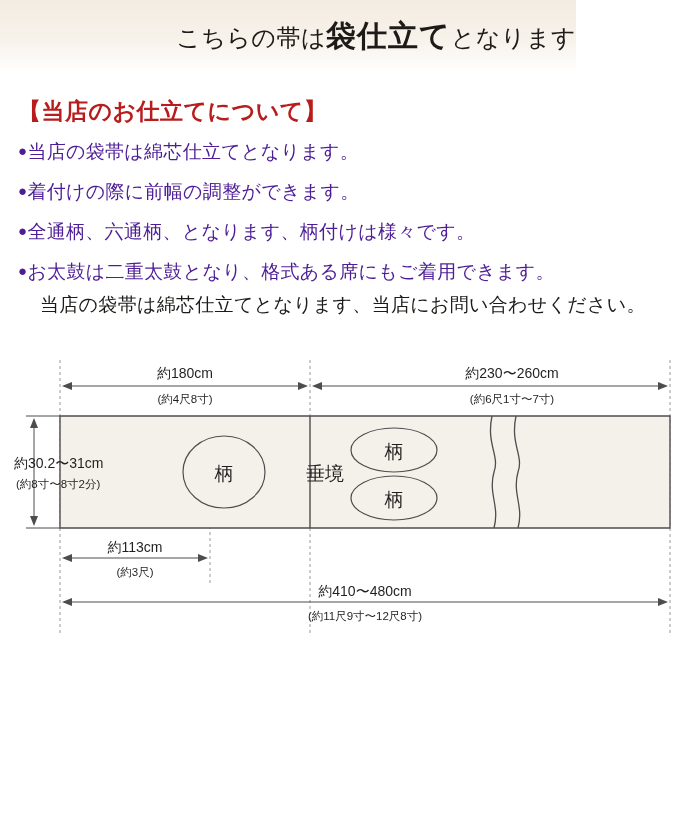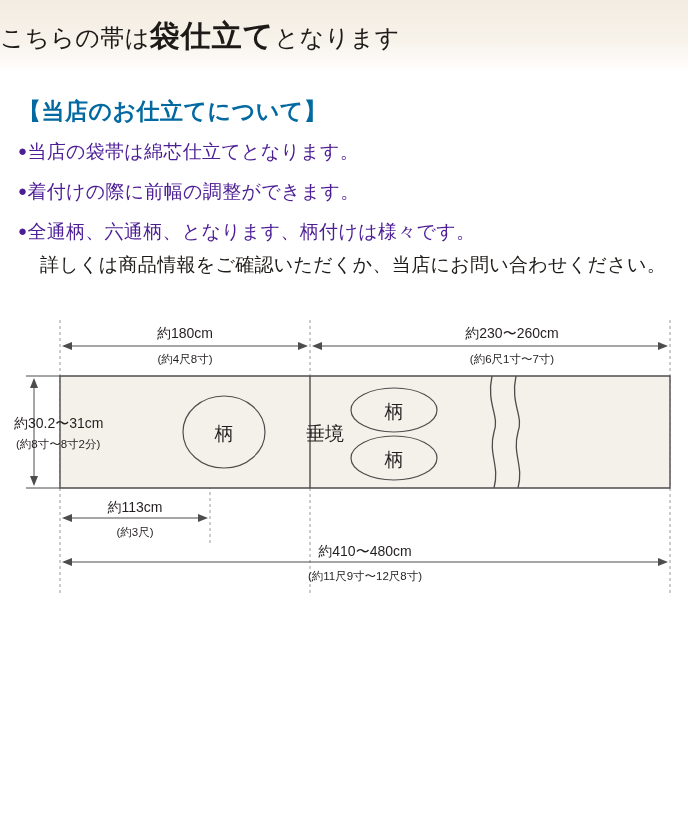--- a/index.html
+++ b/index.html
@@ -11,26 +11,26 @@
     height: 840px;
     background: #ffffff;
     font-family: "Liberation Serif", "DejaVu Serif", serif;
     color: #231f20;
     overflow: hidden;
     position: relative;
   }
 
   
   .header {
-    width: 688px;
+    width: 576px;
     height: 72px;
     background: linear-gradient(to bottom, #f3ece2 0%, #f7f2ea 55%, #ffffff 100%);
     display: flex;
     align-items: center;
-    justify-content: flex-start;
+    justify-content: flex-end;
     box-sizing: border-box;
   }
   .header-text {
     font-size: 24px;
     letter-spacing: 0.5px;
     white-space: nowrap;
     color: #1d1a17;
   }
   .header-text .big {
     font-size: 30px;
@@ -40,21 +40,21 @@
 
   
   .content {
     padding: 0 18px;
     box-sizing: border-box;
   }
   .section-title {
     font-size: 23px;
     font-weight: bold;
     letter-spacing: 0.5px;
-    color: #0369a1;
+    color: #b91c1c;
   }
   .sec1-title { margin-top: 24px; }
   .sec2-title { margin-top: 54px; }
 
   .bullet-line {
     font-size: 19px;
     line-height: 1.58;
     letter-spacing: 0.3px;
     margin-top: 10px;
     color: #4c1d95;
@@ -115,21 +115,24 @@
     <span class="dot">●</span><span>当店の袋帯は綿芯仕立てとなります。</span>
   </div>
 
 
   <div class="bullet-line">
     <span class="dot">●</span><span>着付けの際に前幅の調整ができます。</span>
   </div>
   <div class="bullet-line">
     <span class="dot">●</span><span>全通柄、六通柄、となります、柄付けは様々です。</span>
   </div>
-  <div class="sub-line">詳しくは商品情報をご確認いただくか、当店にお問い合わせください。</div>
+  <div class="bullet-line">
+    <span class="dot">●</span><span>お太鼓は二重太鼓となり、格式ある席にもご着用できます。</span>
+  </div>
+  <div class="sub-line">当店の袋帯は綿芯仕立てとなります、当店にお問い合わせください。</div>
 
 </div>
 
 <div class="diagram-wrap">
   <svg width="700" height="300" viewBox="0 0 700 300" xmlns="http://www.w3.org/2000/svg">
 
     <g stroke="#9a9a9a" stroke-width="1" stroke-dasharray="3,3">
       <line x1="60" y1="14" x2="60" y2="290"></line>
       <line x1="310" y1="14" x2="310" y2="290"></line>
       <line x1="210" y1="180" x2="210" y2="240"></line>

